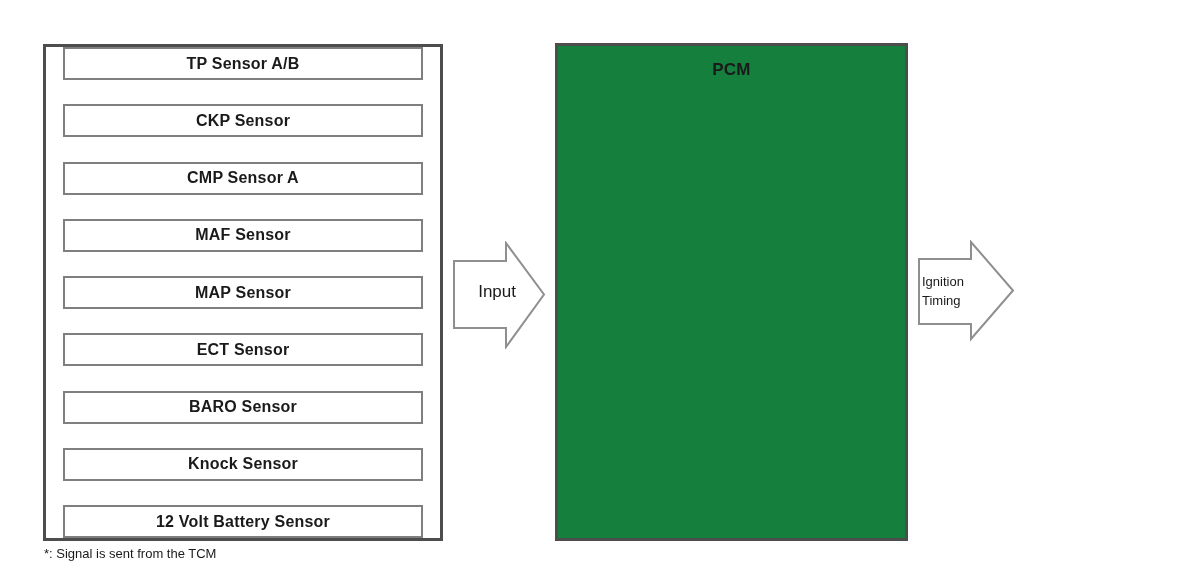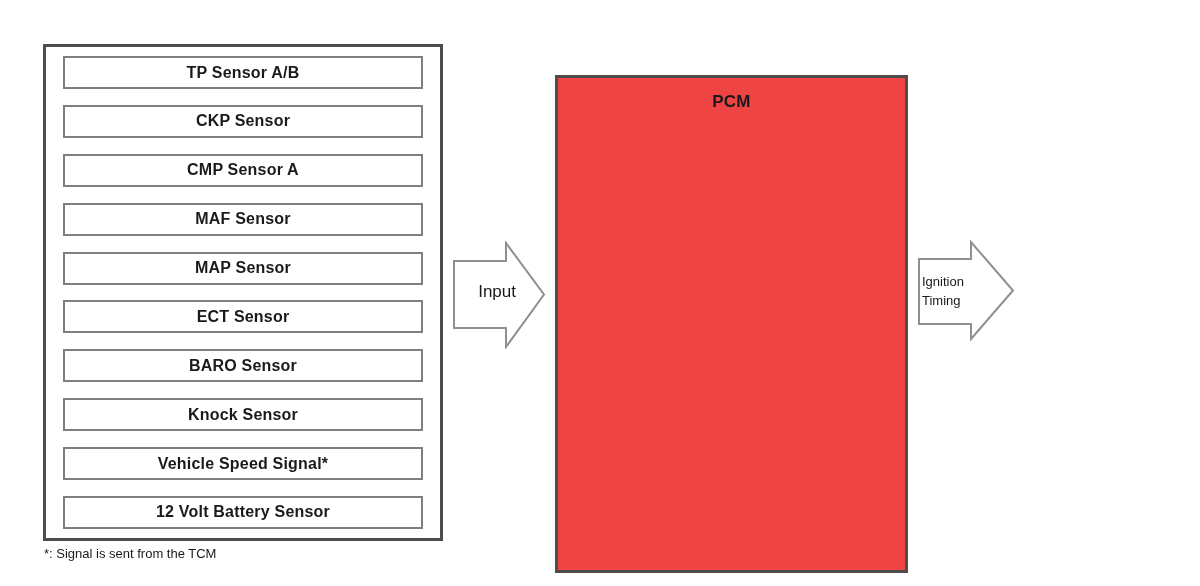--- a/index.html
+++ b/index.html
@@ -18,21 +18,21 @@
     position: absolute;
     left: 43px; top: 44px;
     width: 400px; height: 497px;
     border: 3px solid #4d4d4d;
     box-sizing: border-box;
     background: #ffffff;
   }
   .sensor-list {
     position: absolute;
     left: 0; top: 0; right: 0; bottom: 0;
-    padding: 9px 17px;
+    padding: 0 17px;
     display: flex;
     flex-direction: column;
     justify-content: space-between;
   }
   .sensor-box {
     height: 33px;
     border: 2px solid #7f7f7f;
     box-sizing: border-box;
     background: #ffffff;
     display: flex;
@@ -50,22 +50,21 @@
     font-size: 13px;
   }
 
   
   .pcm-box {
     position: absolute;
     left: 555px; top: 43px;
     width: 353px; height: 498px;
     border: 3px solid #4d4d4d;
     box-sizing: border-box;
-    background: #ef4444;
-    margin-top: 32px;
+    background: #15803d;
   }
   .pcm-title {
     position: absolute;
     left: 0; right: 0; top: 14px;
     text-align: center;
     font-size: 17px;
     font-weight: bold;
     letter-spacing: 0.3px;
   }
   .calc-box {
@@ -121,21 +120,20 @@
   <div class="sensor-panel">
     <div class="sensor-list">
         <div class="sensor-box">TP Sensor A/B</div>
         <div class="sensor-box">CKP Sensor</div>
         <div class="sensor-box">CMP Sensor A</div>
         <div class="sensor-box">MAF Sensor</div>
         <div class="sensor-box">MAP Sensor</div>
         <div class="sensor-box">ECT Sensor</div>
         <div class="sensor-box">BARO Sensor</div>
         <div class="sensor-box">Knock Sensor</div>
-        <div class="sensor-box">Vehicle Speed Signal*</div>
         <div class="sensor-box">12 Volt Battery Sensor</div>
       </div>
   </div>
 
   <div class="footnote">*: Signal is sent from the TCM</div>
 
   <svg class="arrow-svg" style="left:452px; top:241px;" width="94" height="108" viewBox="0 0 94 108">
     <path class="arrow-shape" d="M2,20 L54,20 L54,2 L92,53.5 L54,106 L54,87 L2,87 Z"></path>
   </svg>
   <div class="input-label">Input</div>

